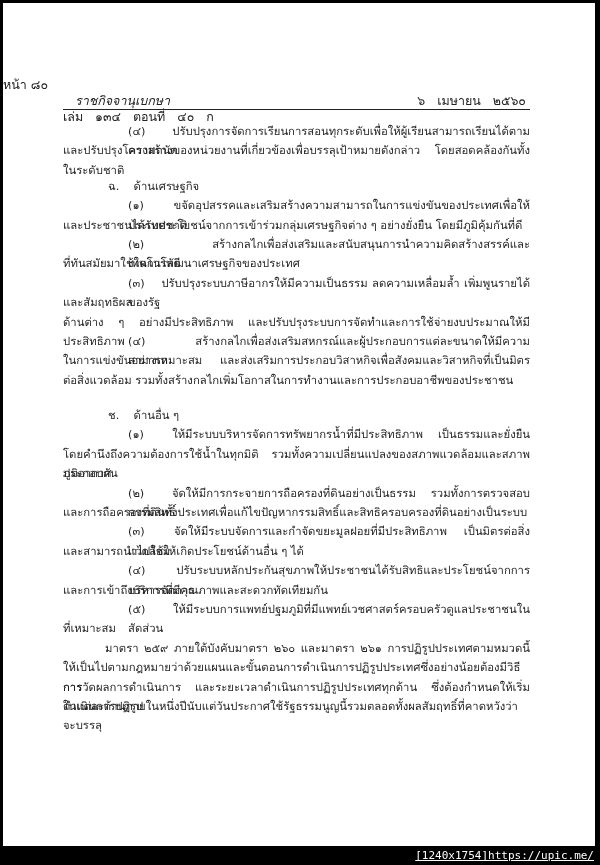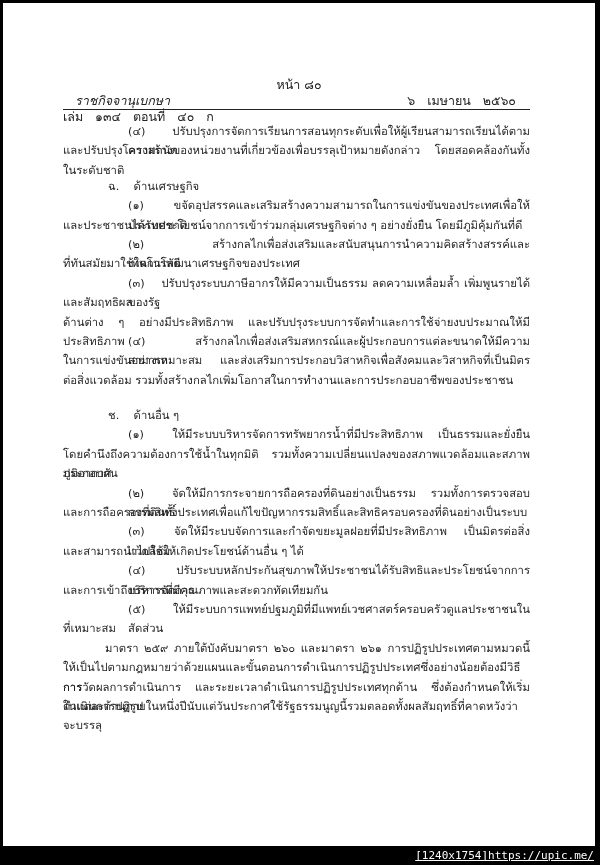--- a/index.html
+++ b/index.html
@@ -8,29 +8,29 @@
     position: relative; overflow: hidden;
     font-family: "DejaVu Sans", sans-serif;
   }
   .page {
     position: absolute; left: 3px; top: 3px;
     width: 592px; height: 843px;
     background: #fff;
   }
   .hdr-page {
     position: absolute; top: 72px; left: 0; width: 592px;
-    text-align: center; font-size: 12.5px; color: #222;
+    text-align: left; font-size: 12.5px; color: #222;
   }
   .hdr-row {
     position: absolute; top: 88px; left: 60px; width: 467px;
     height: 16px; font-size: 12.5px; color: #222;
   }
   .hdr-left { position: absolute; left: 0; top: 16px; white-space: pre; }
   .hdr-center { position: absolute; left: 12px; width: 467px; top: 0; text-align: left; font-style: italic; }
-  .hdr-right { position: absolute; right: 14px; top: 0; white-space: pre; }
+  .hdr-right { position: absolute; right: 4px; top: 0; white-space: pre; }
   .hdr-rule {
     position: absolute; top: 106px; left: 60px; width: 467px;
     height: 0; border-top: 1.5px solid #222;
   }
   .body {
     position: absolute; top: 119px; left: 60px; width: 467px;
     font-size: 11.3px; line-height: 19.4px; color: #1e1e1e;
   }
   .ln { white-space: nowrap; height: 19.4px; overflow: visible; }
   .ind-num { padding-left: 65px; }

